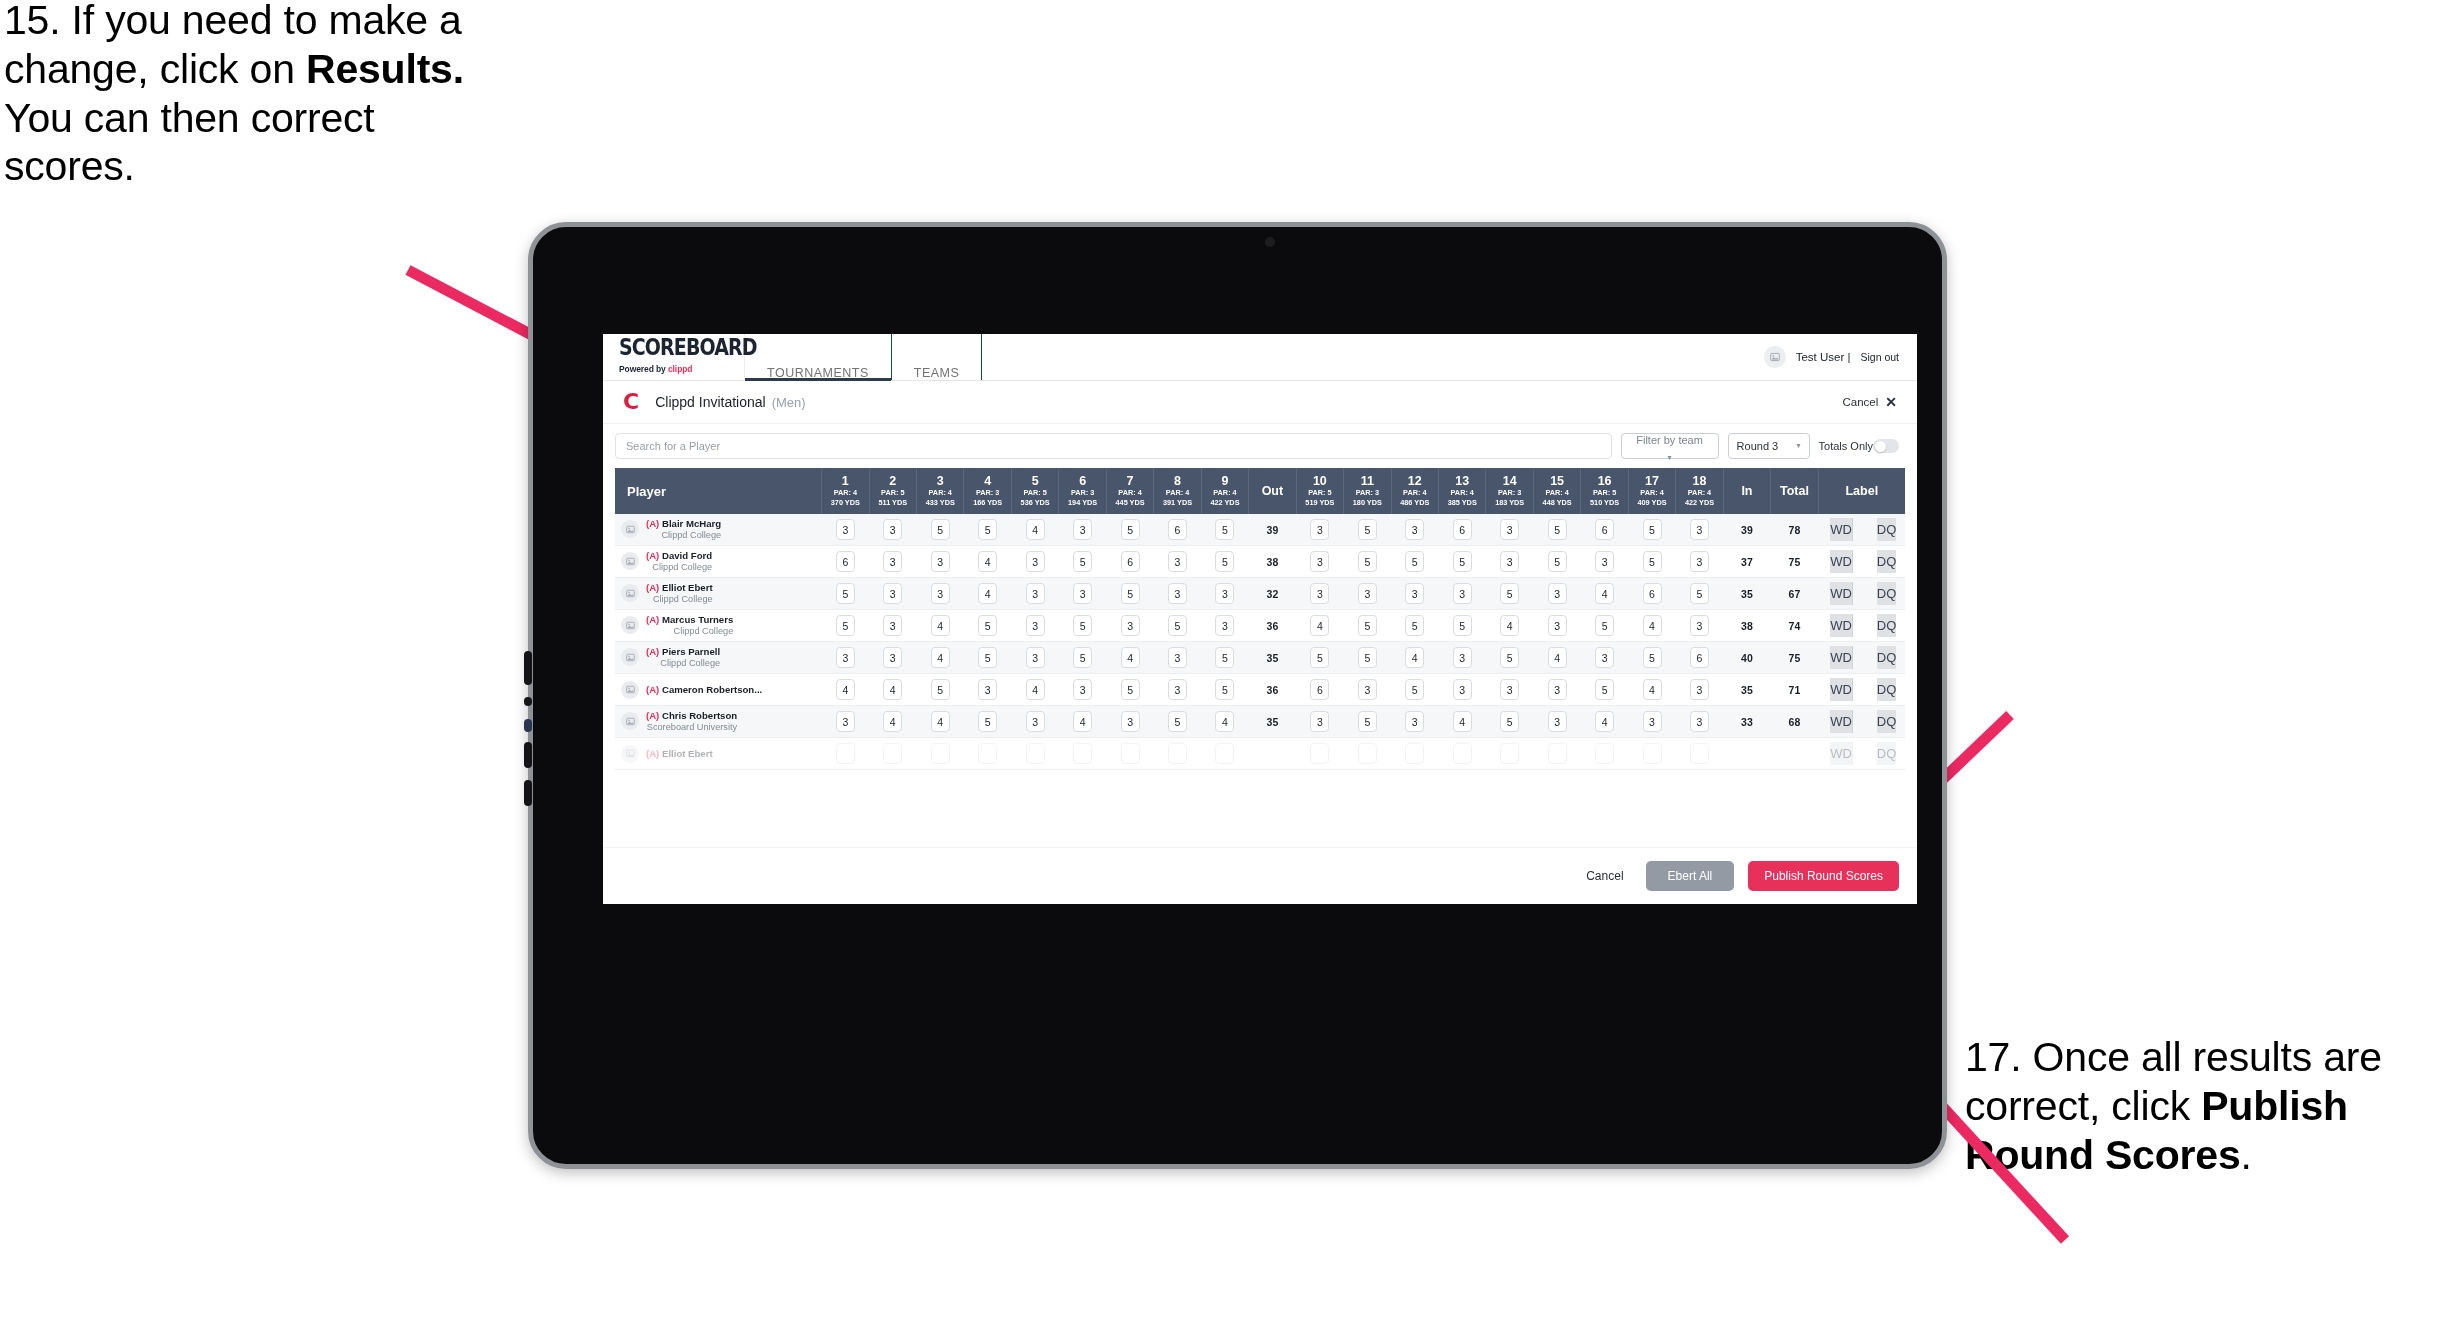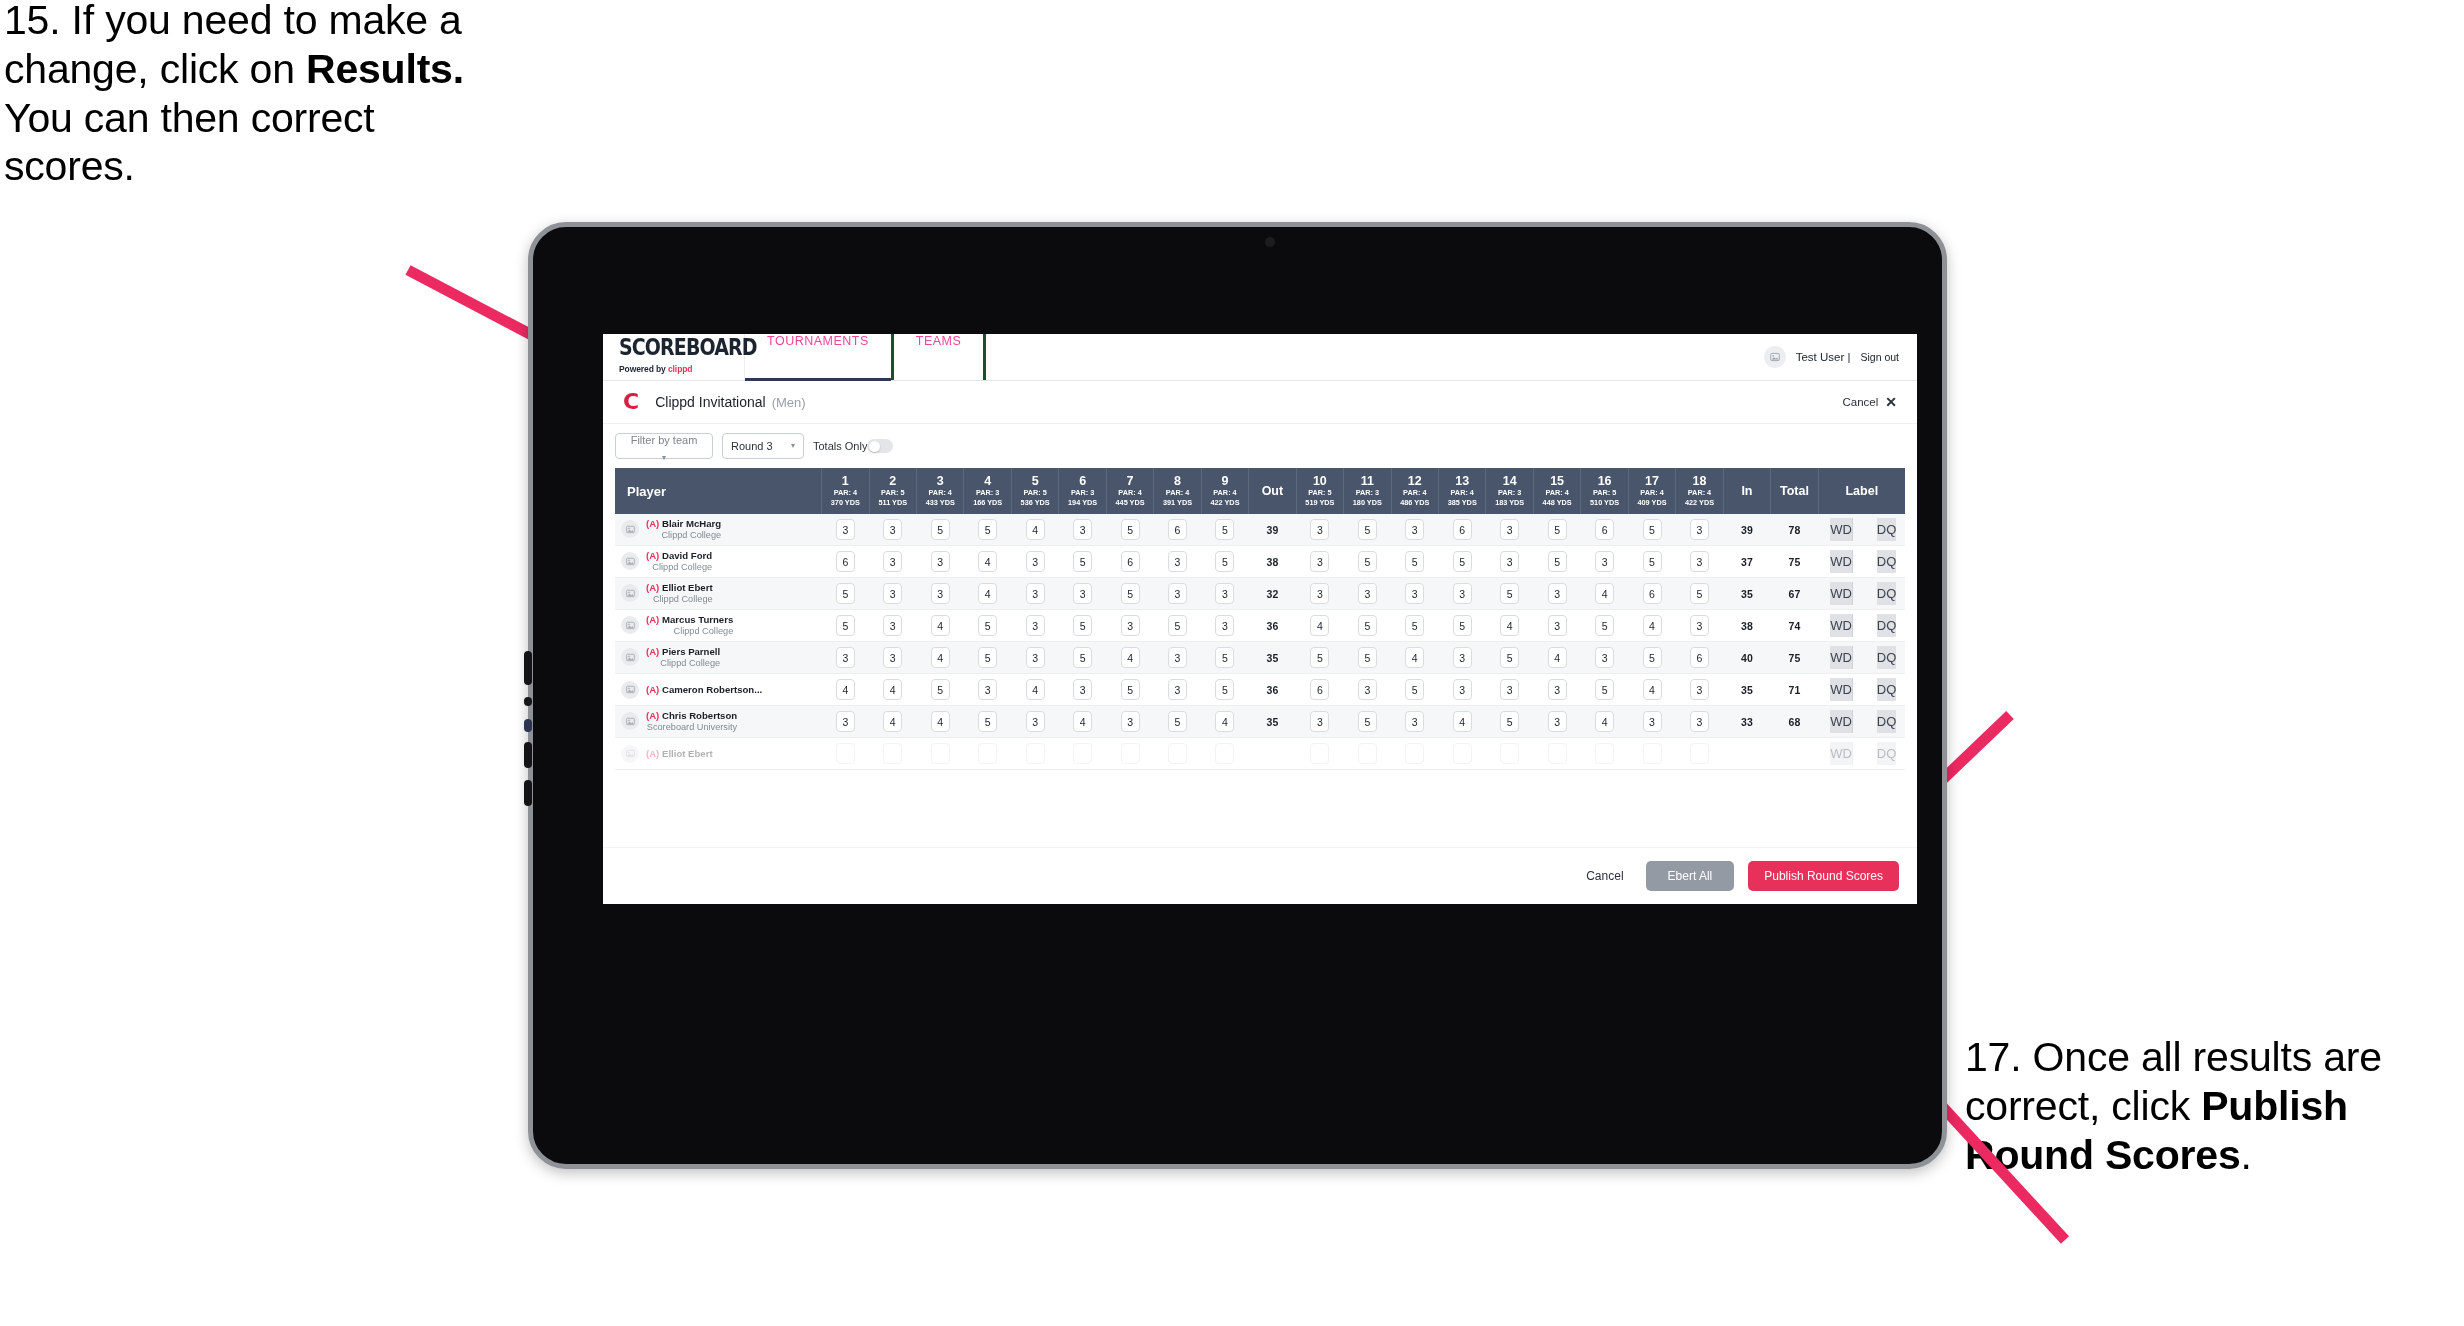--- a/index.html
+++ b/index.html
@@ -80,23 +80,23 @@
     border-right: 1px solid #eceef0;
   }
   .brand-word {
     font-family: "DejaVu Sans", sans-serif;
     font-weight: 700; font-size: 19px; letter-spacing: -0.9px;
     color: #1c2430; line-height: 1; transform: scaleY(1.18); transform-origin: left bottom;
   }
   .brand-sub { font-size: 8.5px; color:#1c2430; margin-top:5px; letter-spacing:-0.1px; }
   .brand-sub span { color:#e8315a; font-weight:700; }
   .topnav-item {
-    display:flex; align-items:flex-start; padding: 0 22px;
-    font-size: 12.5px; letter-spacing: .5px; color:#ec4899;
-    border-right: 3px solid #14532d;
+    display:flex; align-items:flex-end; padding: 0 22px;
+    font-size: 12.5px; letter-spacing: .5px; color:#737373;
+    border-right: 1px solid #14532d;
     position: relative;
   }
   .topnav-item.active::after {
     content:''; position:absolute; left:0; right:0; bottom:-1px; height:3px; background:#2d394f;
   }
   #topnav-right {
     margin-left:auto; display:flex; align-items:center; gap:10px; padding-right:18px;
   }
   .avatar-circle {
     width: 22px; height:22px; border-radius:50%; background:#eceef1;
@@ -284,20 +284,21 @@
           <div id="tourn-name">Clippd Invitational</div>
           <div id="tourn-gender">(Men)</div>
           <div id="cancel-x">
             <span>Cancel</span>
             <span class="xg">✕</span>
           </div>
         </div>
 
 
         <div id="filterbar">
+          <div id="search-input">Search for a Player</div>
           <div class="select-box" id="team-select">
             <span style="flex:1">Filter by team</span>
             <span class="caret">▾</span>
           </div>
           <div class="select-box" id="round-select">
             <span style="flex:1">Round 3</span>
             <span class="caret">▾</span>
           </div>
           <div id="totals-wrap">
             <span>Totals Only</span>

